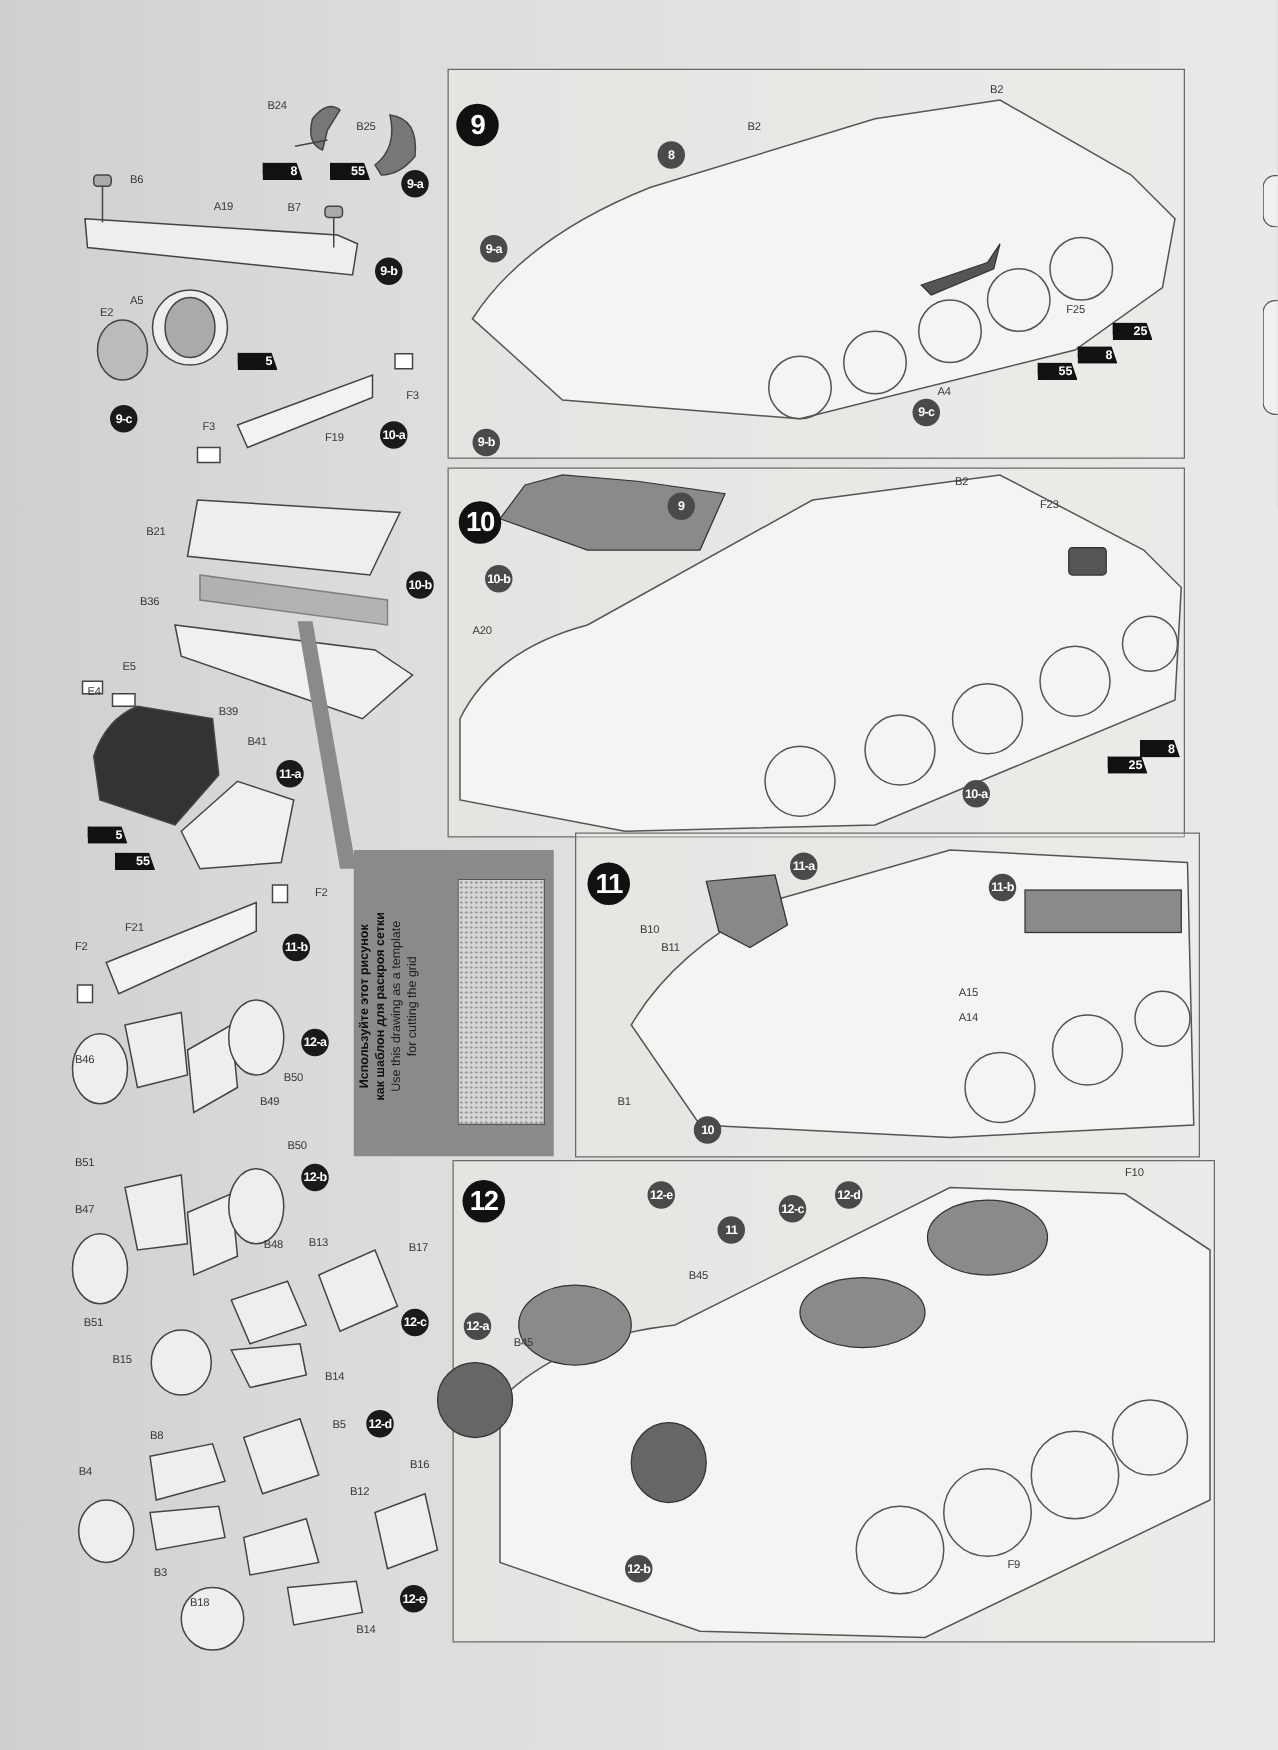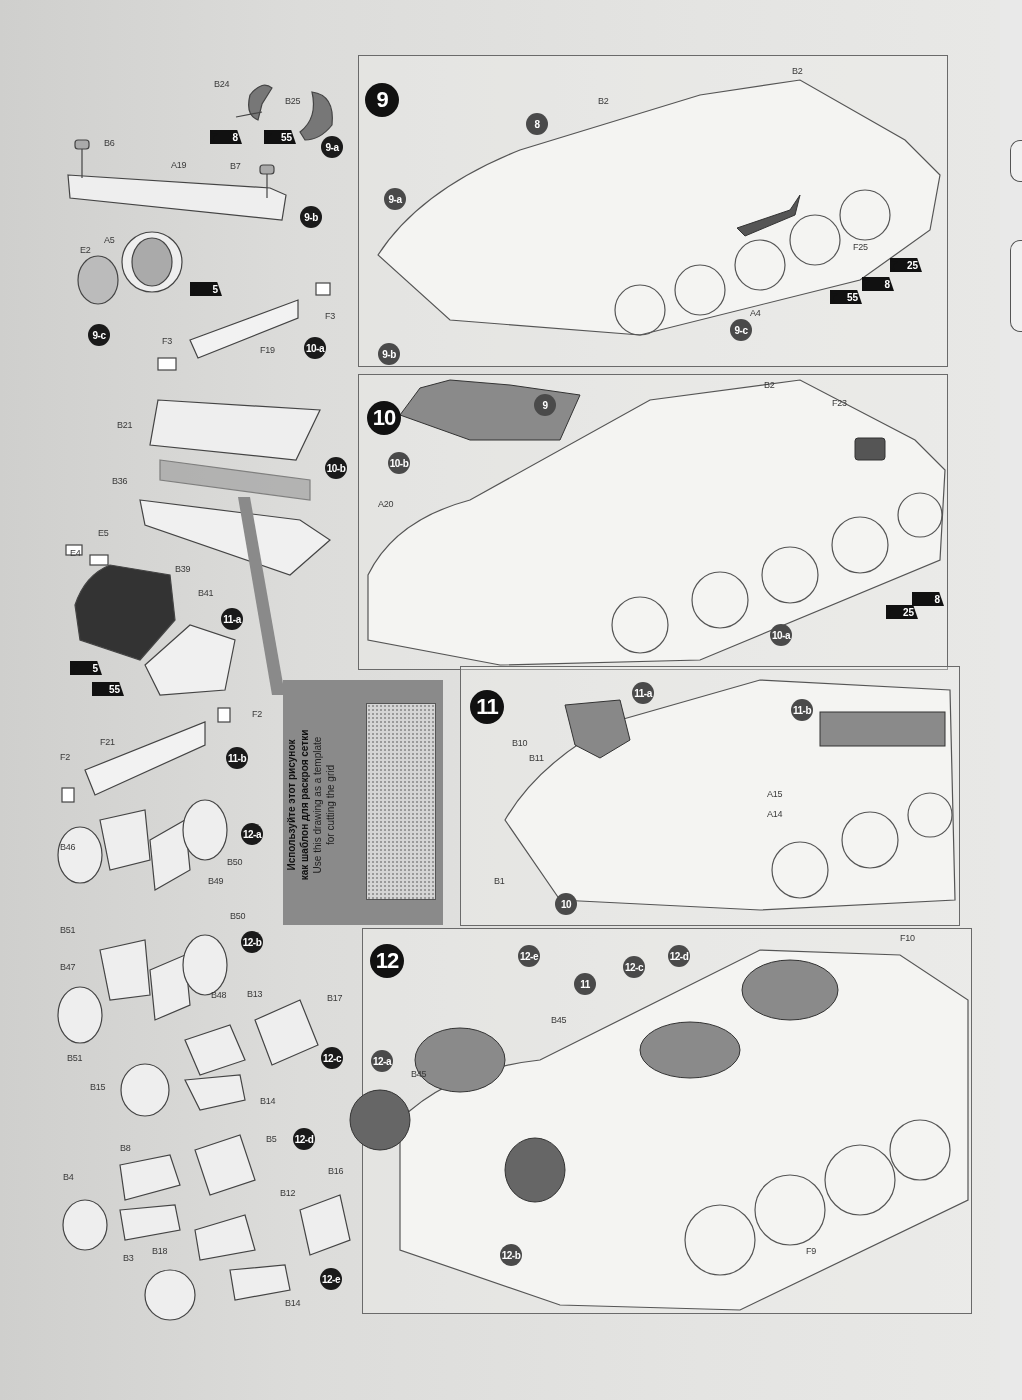--- a/index.html
+++ b/index.html
@@ -253,21 +253,21 @@
 <div class="badge" style="left:321px;top:1047px;">12-c</div>
 
 <div class="lbl" style="left:120px;top:1143px;">B8</div>
 <div class="lbl" style="left:266px;top:1134px;">B5</div>
 <div class="lbl" style="left:63px;top:1172px;">B4</div>
 <div class="lbl" style="left:123px;top:1253px;">B3</div>
 <div class="badge" style="left:293px;top:1128px;">12-d</div>
 
 <div class="lbl" style="left:280px;top:1188px;">B12</div>
 <div class="lbl" style="left:328px;top:1166px;">B16</div>
-<div class="lbl" style="left:118px;top:1246px;padding-left:34px;">B18</div>
+<div class="lbl" style="left:118px;top:1277px;padding-left:34px;">B18</div>
 <div class="lbl" style="left:285px;top:1298px;">B14</div>
 <div class="badge" style="left:320px;top:1268px;">12-e</div>
 
 <div class="lbl" style="left:792px;top:66px;">B2</div>
 <div class="lbl" style="left:598px;top:96px;">B2</div>
 <div class="badge grey" style="left:526px;top:113px;">8</div>
 <div class="badge grey" style="left:384px;top:188px;">9-a</div>
 <div class="badge grey" style="left:378px;top:343px;">9-b</div>
 <div class="badge grey" style="left:730px;top:319px;">9-c</div>
 <div class="lbl" style="left:853px;top:242px;">F25</div>

